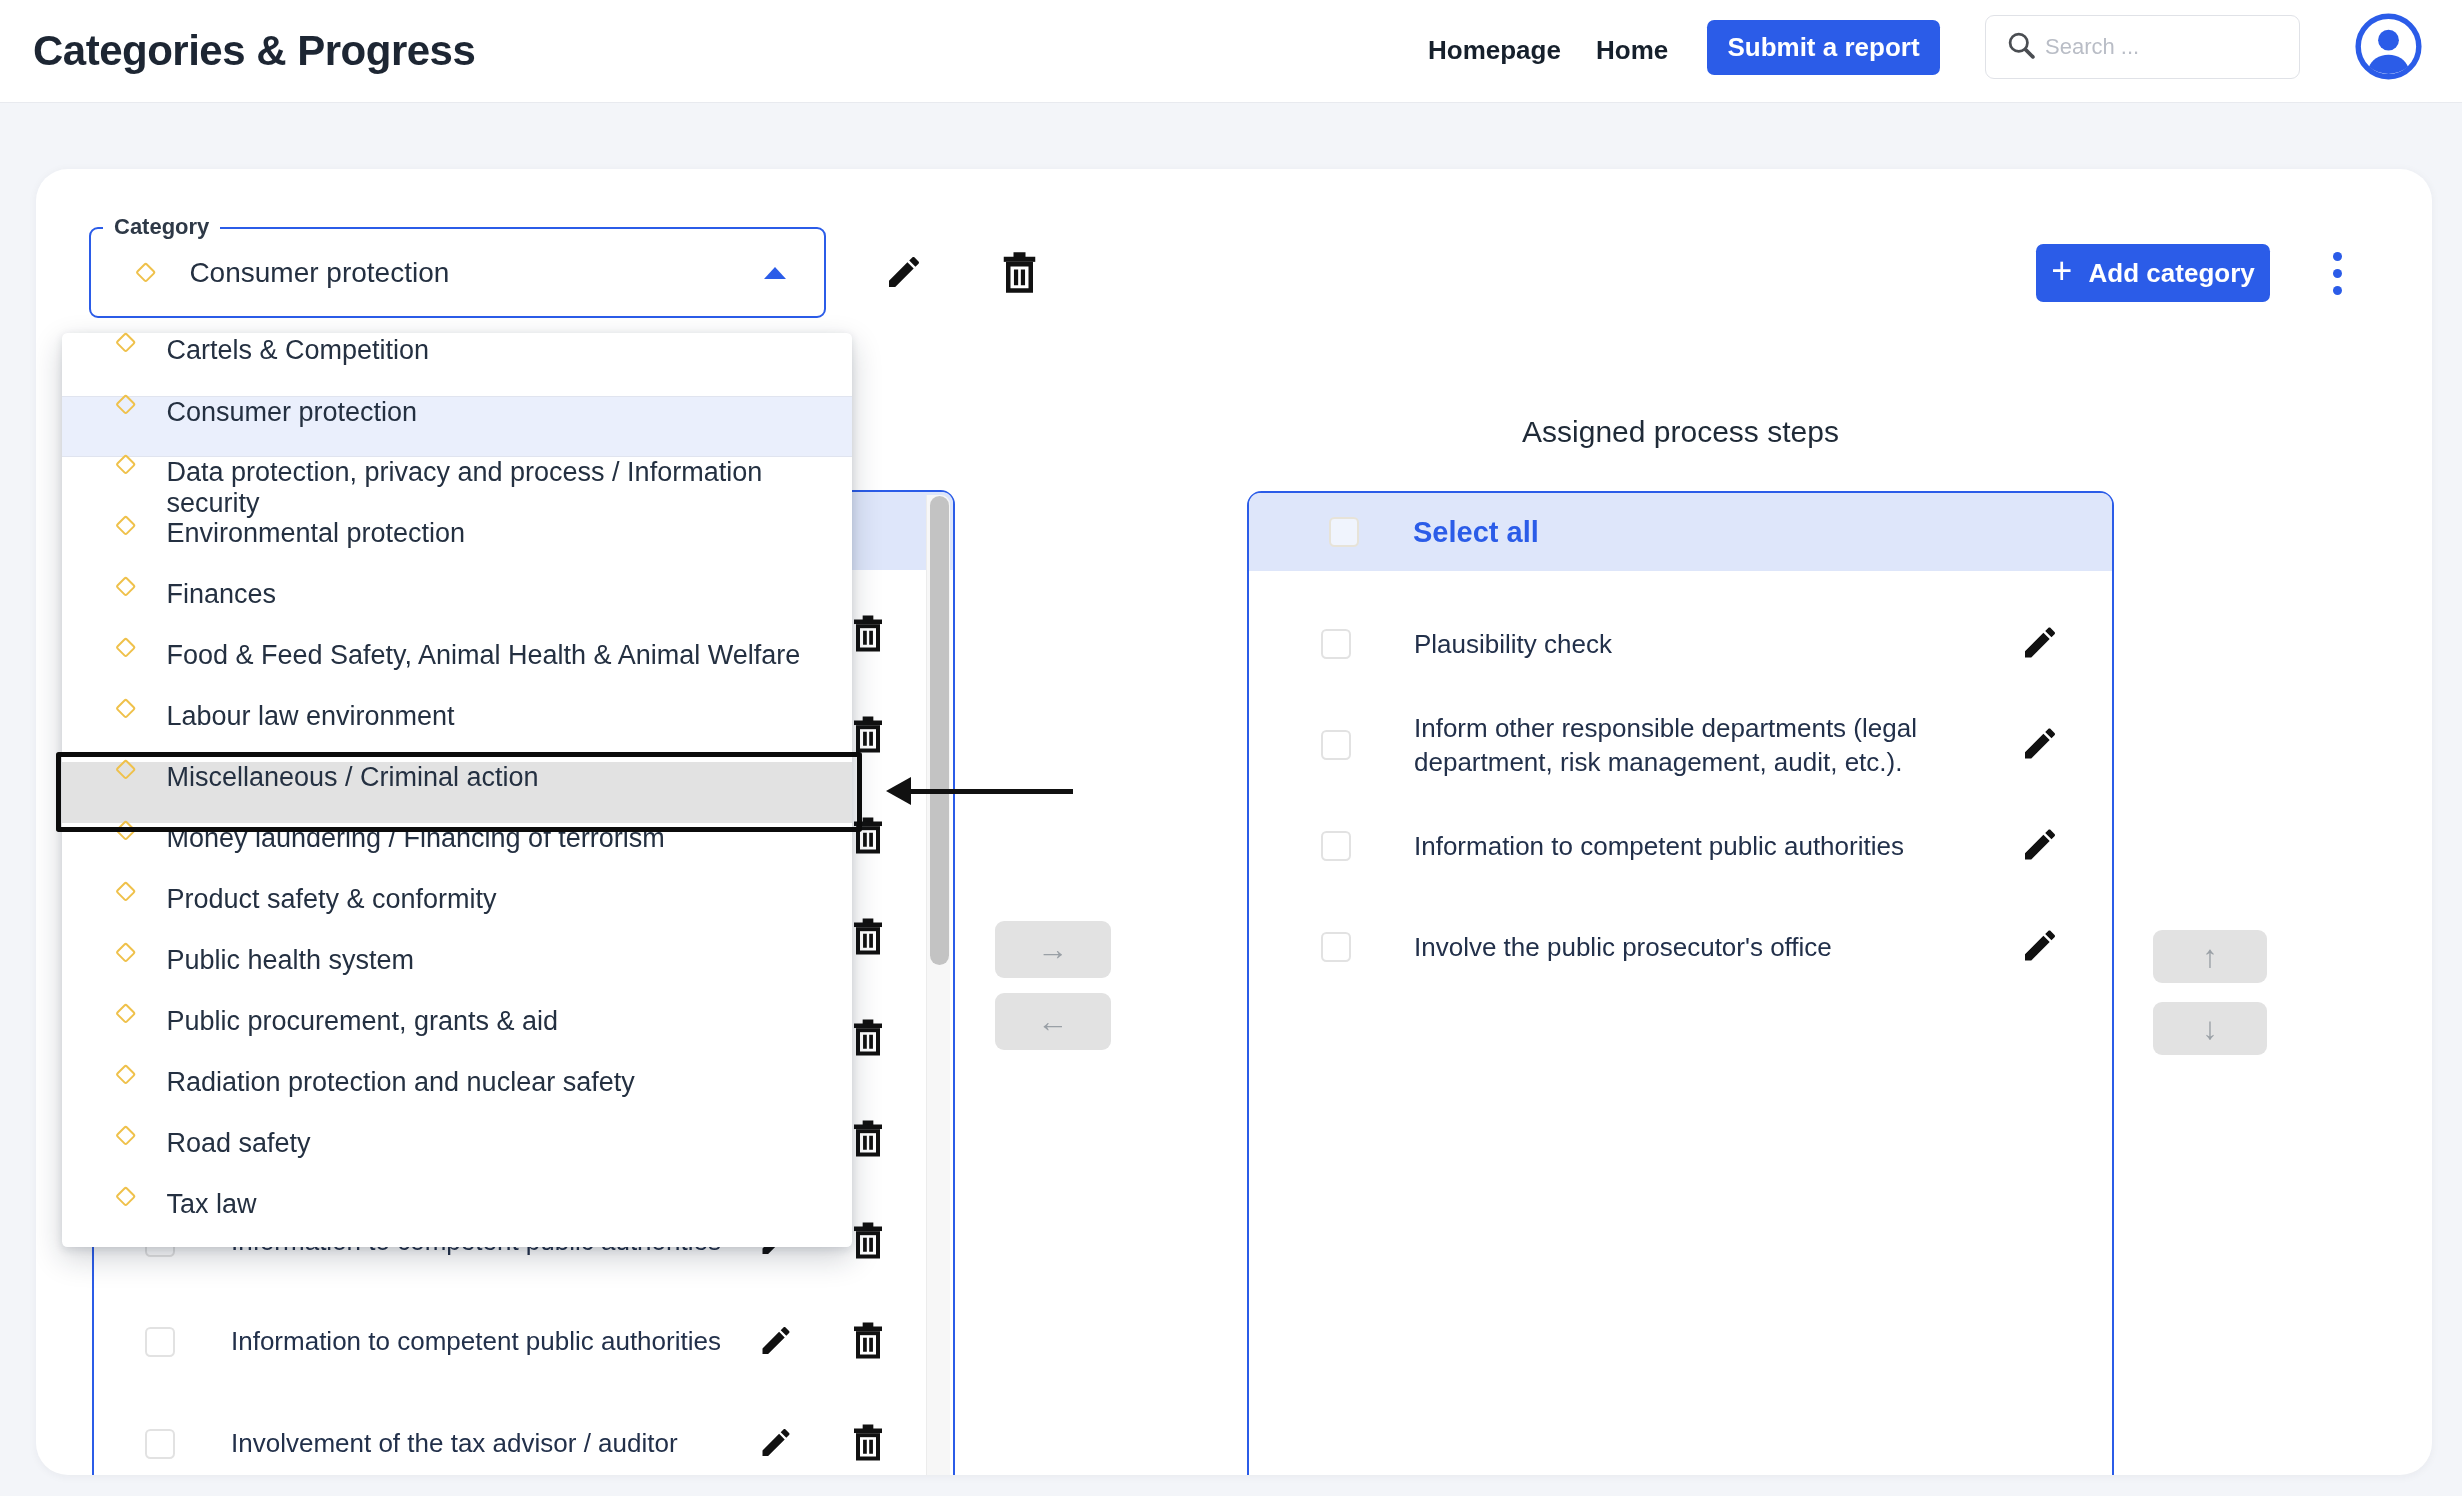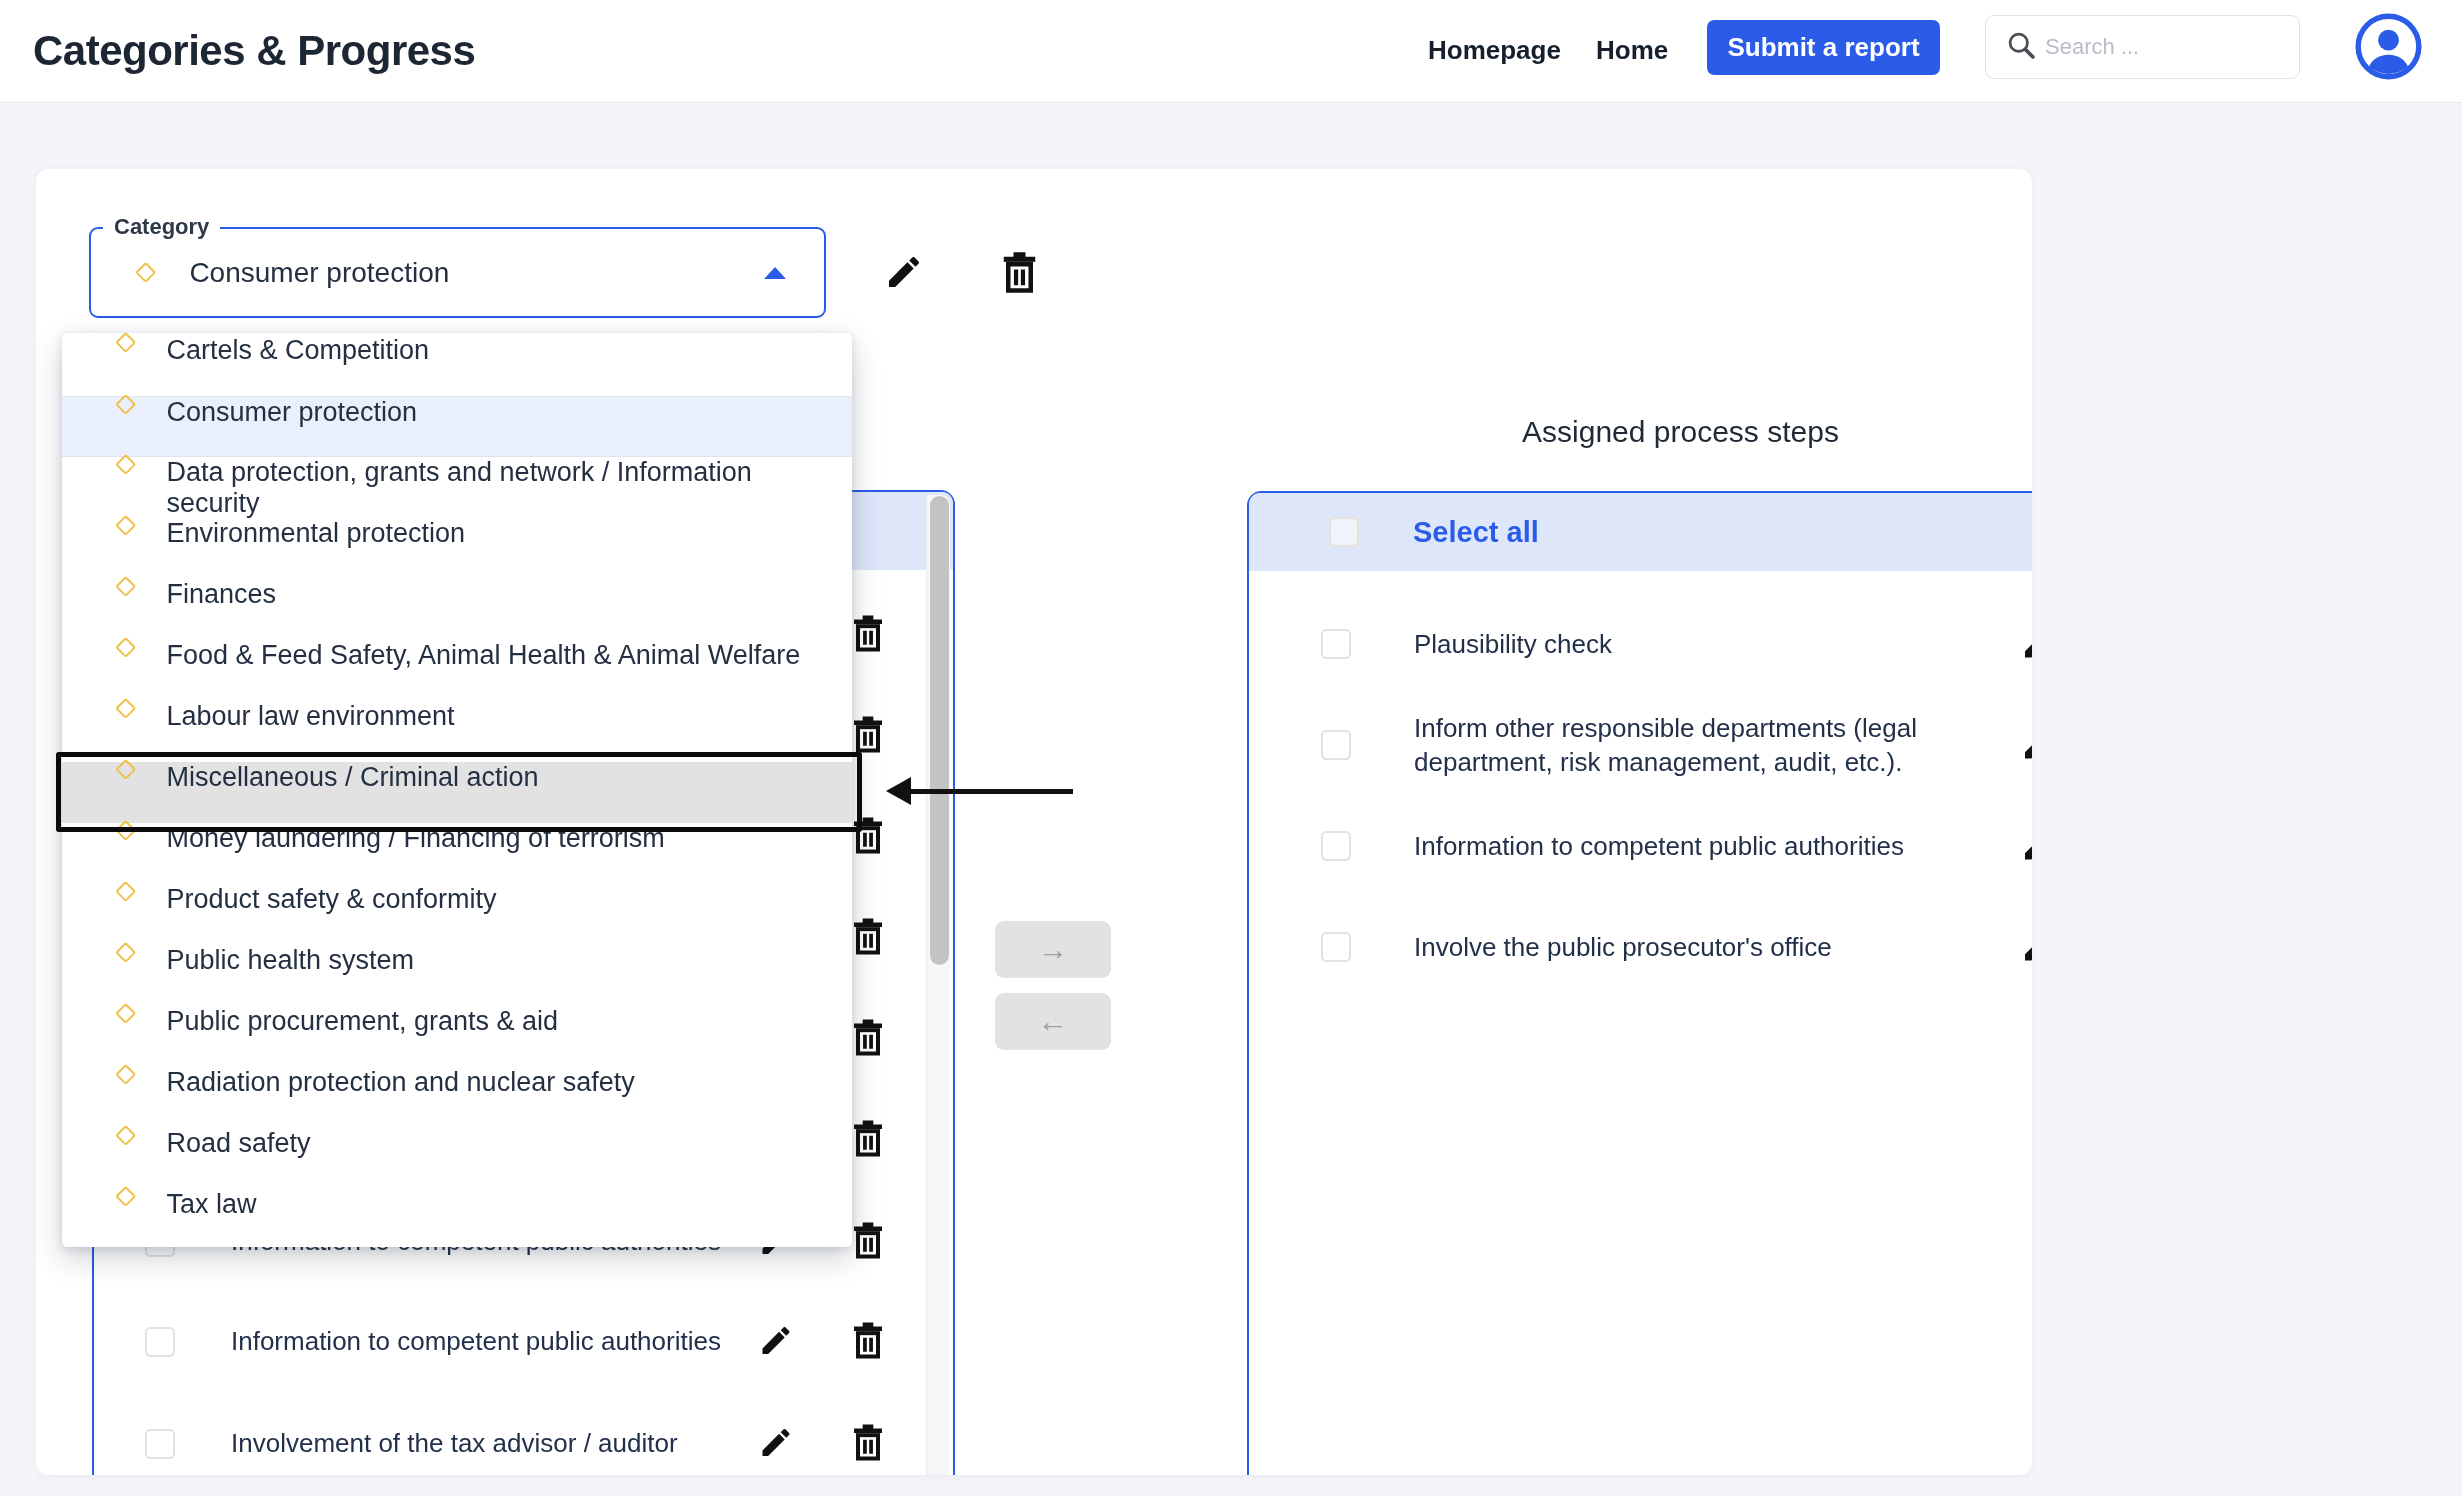--- a/index.html
+++ b/index.html
@@ -38,22 +38,22 @@
   }
   .search-box input {
     border:none; outline:none; font-size:22px; color:#444; width:217px; margin-left:8px;
     font-family:"Liberation Sans",sans-serif; background:transparent;
   }
   .search-box input::placeholder { color:#b9bdc6; }
   .avatar { position:absolute; left:2355px; top:12.7px; width:67px; height:67px; cursor:pointer; }
 
   
   .card {
-    position:absolute; left:36px; top:169px; width:1996px; height:1306px;
-    background:#ffffff; border-radius:13px; overflow:hidden;
+    position:absolute; left:36px; top:169px; width:2396px; height:1306px;
+    background:#ffffff; border-radius:32px; overflow:hidden;
     box-shadow:0 1.8px 9px rgba(30,40,60,0.05);
   }
 
   
   .cat-select {
     position:absolute; left:53px; top:58px; width:737px; height:91px;
     border:2.7px solid #2b5ce8; border-radius:9px; background:#fff;
     display:flex; align-items:center; padding:0 38px 0 47px; cursor:pointer; z-index:5;
   }
   .cat-select-label {
@@ -408,21 +408,21 @@
     <div class="dd-row">
         <span class="diamond"></span>
         <span class="dd-label">Cartels &amp; Competition</span>
       </div>
     <div class="dd-row dd-selected">
         <span class="diamond"></span>
         <span class="dd-label">Consumer protection</span>
       </div>
     <div class="dd-row">
         <span class="diamond"></span>
-        <span class="dd-label">Data protection, grants and network / Information security</span>
+        <span class="dd-label">Data protection, privacy and process / Information security</span>
       </div>
     <div class="dd-row">
         <span class="diamond"></span>
         <span class="dd-label">Environmental protection</span>
       </div>
     <div class="dd-row">
         <span class="diamond"></span>
         <span class="dd-label">Finances</span>
       </div>
     <div class="dd-row">

